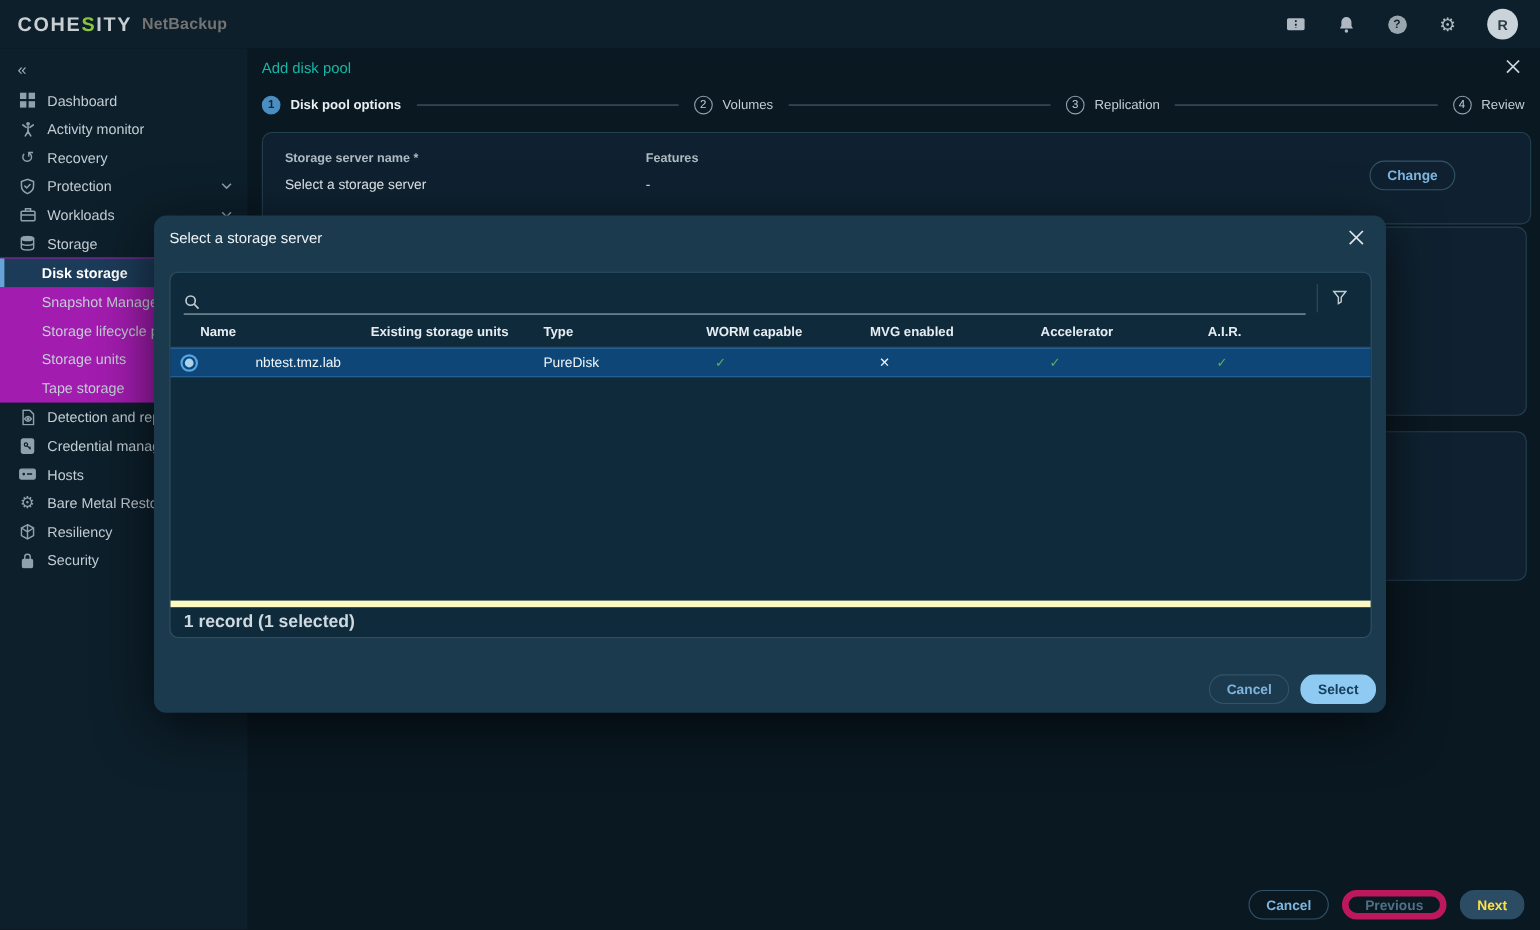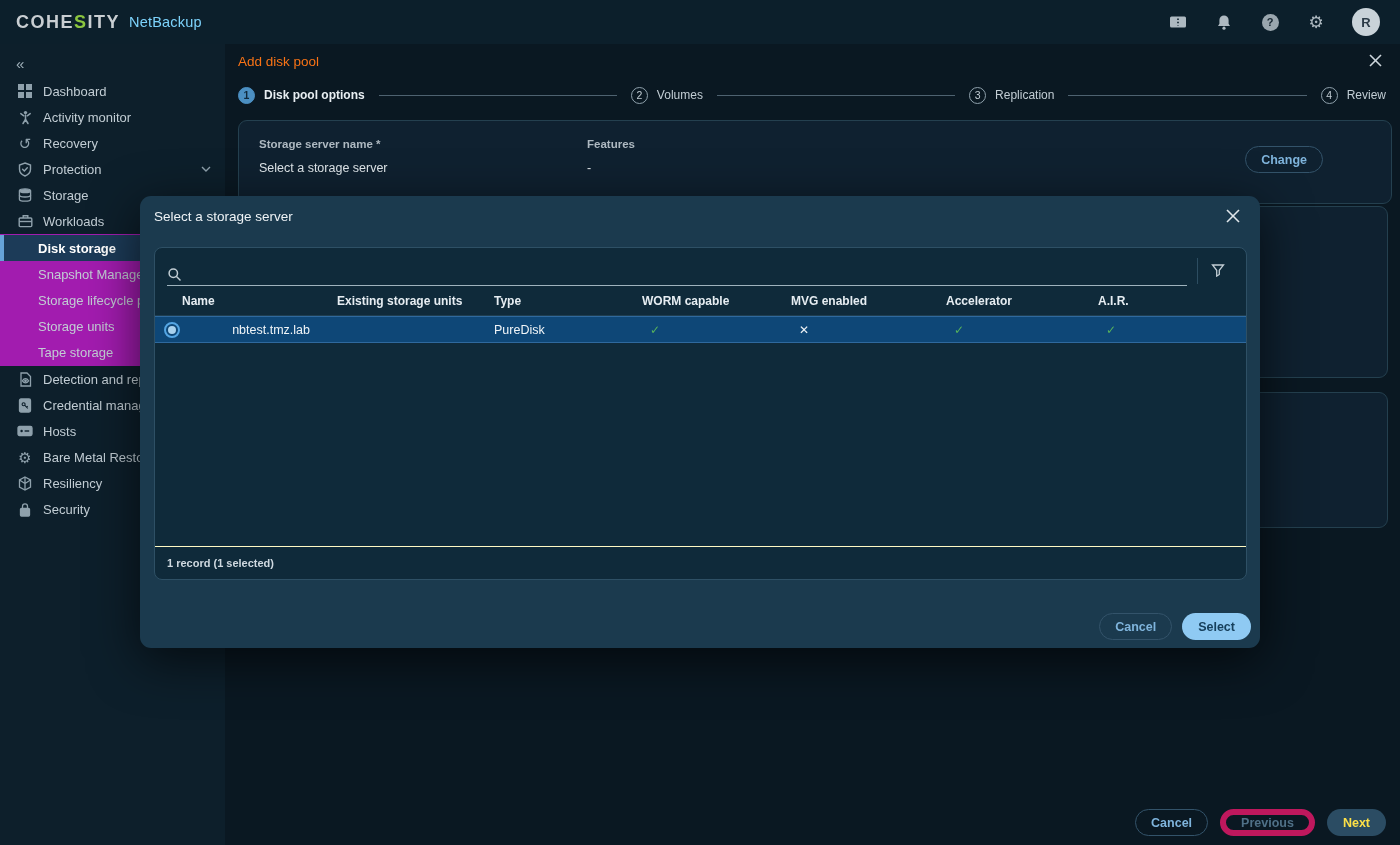--- a/index.html
+++ b/index.html
@@ -8,21 +8,21 @@
     font-family:"Liberation Sans","DejaVu Sans",sans-serif;
     background:#0a1822; color:#c6d1d9; font-size:13px; position:relative;
   }
   svg { display:block; }
 
   
   .topbar { position:absolute; top:0; left:0; right:0; height:44px;
     background:#0c1f2b; display:flex; align-items:center; padding:0 12px; z-index:2; }
   .brand { font-size:18px; font-weight:bold; letter-spacing:1.5px; color:#c9ced2; margin-left:4px; }
   .brand .green { color:#8bc53f; }
-  .product { font-size:14.5px; font-weight:normal; color:#7dd3fc; margin-left:9px; letter-spacing:.2px; }
+  .product { font-size:14.5px; font-weight:bold; color:#737373; margin-left:9px; letter-spacing:.2px; }
   .topbar-right { margin-left:auto; display:flex; align-items:center; gap:26px; padding-right:8px; }
   .tb-icon { color:#aeb9c1; display:flex; align-items:center; justify-content:center; width:20px; height:20px; cursor:pointer; }
   .help-circ { width:17px; height:17px; border-radius:50%; background:#9aa6ae; color:#15242f;
     font-size:11px; font-weight:bold; display:flex; align-items:center; justify-content:center; }
   .gear-glyph { font-size:17px; line-height:1; }
   .avatar { width:28px; height:28px; border-radius:50%; background:#c9d3d9; color:#2b3b47;
     font-weight:bold; font-size:13px; display:flex; align-items:center; justify-content:center; cursor:pointer; }
 
   
   .sidebar { position:absolute; top:44px; left:0; bottom:0; width:225px; background:#0d1f2b; z-index:1; }
@@ -35,21 +35,21 @@
   .nav-item .nlabel { font-size:13px; }
   .nav-item .chev { margin-left:auto; margin-right:14px; color:#8fa1ac; }
   .submenu { background:#a21caf; padding:1px 0; }
   .sub-item { height:26px; display:flex; align-items:center; padding-left:38px; color:#c2cdd4;
     cursor:pointer; font-size:13px; white-space:nowrap; }
   .sub-item.selected { background:#1c3b58; color:#ffffff; font-weight:bold;
     border-left:4px solid #66a3d8; padding-left:34px; }
 
   
   .main { position:absolute; left:225px; top:44px; right:0; bottom:45px; }
-  .page-head { position:absolute; top:10px; left:13px; font-size:13.5px; color:#f97316; }
+  .page-head { position:absolute; top:10px; left:13px; font-size:13.5px; color:#14b8a6; }
   .page-close { position:absolute; top:10px; right:18px; color:#cdd6dc; cursor:pointer; }
   .stepper { position:absolute; top:41px; left:13px; right:14px; height:20px;
     display:flex; align-items:center; }
   .step { display:flex; align-items:center; gap:9px; flex:none; }
   .step-circle { width:17px; height:17px; border-radius:50%; border:1px solid #8fa1ac;
     color:#c2cdd4; font-size:10.5px; display:flex; align-items:center; justify-content:center; }
   .step.active .step-circle { background:#4b8fc2; border-color:#4b8fc2; color:#10293c; font-weight:bold; }
   .step-label { font-size:12px; color:#c2cdd4; }
   .step.active .step-label { color:#e8eef2; font-weight:bold; }
   .step-line { flex:1; height:1px; background:#4e6270; margin:0 14px; }
@@ -105,22 +105,22 @@
     border-top:1px solid rgba(110,170,230,.35); border-bottom:1px solid rgba(110,170,230,.35); }
   .td { padding-left:27px; font-size:12.5px; color:#f0f5f8; white-space:nowrap; }
   .td-name { padding-left:9px; display:flex; align-items:center; gap:16px;justify-content:space-between; }
   .radio { width:16px; height:16px; border-radius:50%; border:2px solid #54a6e4; flex:none;
     display:flex; align-items:center; justify-content:center; }
   .radio::after { content:""; width:8px; height:8px; border-radius:50%; background:#a9d2ee; }
   .td-bool { padding-left:35px; font-size:12px; font-weight:bold; }
   .glyph-check { color:#56b35c; }
   .glyph-cross { color:#eef3f6; }
   .table-filler { flex:1; }
-  .panel-footer { flex:none; height:33px; border-top:1px solid #fef9c3; display:flex; align-items:center;
-    padding-left:12px; font-size:11px; font-weight:bold; color:#cfd9e0; }
+  .panel-footer { flex:none; height:33px; border-top:6px solid #fef9c3; display:flex; align-items:center;
+    padding-left:12px; font-size:16px; font-weight:bold; color:#cfd9e0; }
   .modal-actions { position:absolute; right:9px; top:417px; display:flex; gap:10px; }
 </style>
 </head>
 <body>
 
 <header class="topbar">
   <span class="brand"><span>COHE</span><span class="green">S</span><span>ITY</span></span>
   <span class="product">NetBackup</span>
   <div class="topbar-right">
     <span class="tb-icon">
@@ -189,43 +189,43 @@
     <span class="nlabel">Protection</span>
     <span class="chev">
       <svg width="10" height="6" viewBox="0 0 10 6" fill="none" stroke="currentColor" stroke-width="1.4">
           <polyline points="1,1 5,5 9,1"></polyline>
         </svg>
     </span>
   </div>
 
   <div class="nav-item">
     <span class="nicon">
+      <svg width="15" height="14" viewBox="0 0 15 14" fill="none" stroke="currentColor" stroke-width="1.4">
+          <rect x="1.2" y="4" width="12.6" height="8.6" rx="1"></rect>
+          <path d="M5.2 4V1.8h4.6V4"></path>
+          <path d="M1.2 7.5h12.6"></path>
+        </svg>
+    </span>
+    <span class="nlabel">Workloads</span>
+    <span class="chev">
+      <svg width="10" height="6" viewBox="0 0 10 6" fill="none" stroke="currentColor" stroke-width="1.4">
+          <polyline points="1,1 5,5 9,1"></polyline>
+        </svg>
+    </span>
+  </div>
+
+  <div class="nav-item">
+    <span class="nicon">
       <svg width="14" height="15" viewBox="0 0 14 15" fill="none" stroke="currentColor" stroke-width="1.3">
           <ellipse cx="7" cy="2.8" rx="5.6" ry="1.9" fill="currentColor"></ellipse>
           <path d="M1.4 2.8v8.4c0 1.1 2.5 2 5.6 2s5.6-.9 5.6-2V2.8"></path>
           <path d="M1.4 7c0 1.1 2.5 2 5.6 2s5.6-.9 5.6-2"></path>
         </svg>
     </span>
     <span class="nlabel">Storage</span>
-  </div>
-
-  <div class="nav-item">
-    <span class="nicon">
-      <svg width="15" height="14" viewBox="0 0 15 14" fill="none" stroke="currentColor" stroke-width="1.4">
-          <rect x="1.2" y="4" width="12.6" height="8.6" rx="1"></rect>
-          <path d="M5.2 4V1.8h4.6V4"></path>
-          <path d="M1.2 7.5h12.6"></path>
-        </svg>
-    </span>
-    <span class="nlabel">Workloads</span>
-    <span class="chev">
-      <svg width="10" height="6" viewBox="0 0 10 6" fill="none" stroke="currentColor" stroke-width="1.4">
-          <polyline points="1,1 5,5 9,1"></polyline>
-        </svg>
-    </span>
   </div>
 
   <div class="submenu">
     <div class="sub-item selected">
         <span>Disk storage</span>
       </div>
     <div class="sub-item">
         <span>Snapshot Manager</span>
       </div>
     <div class="sub-item">

